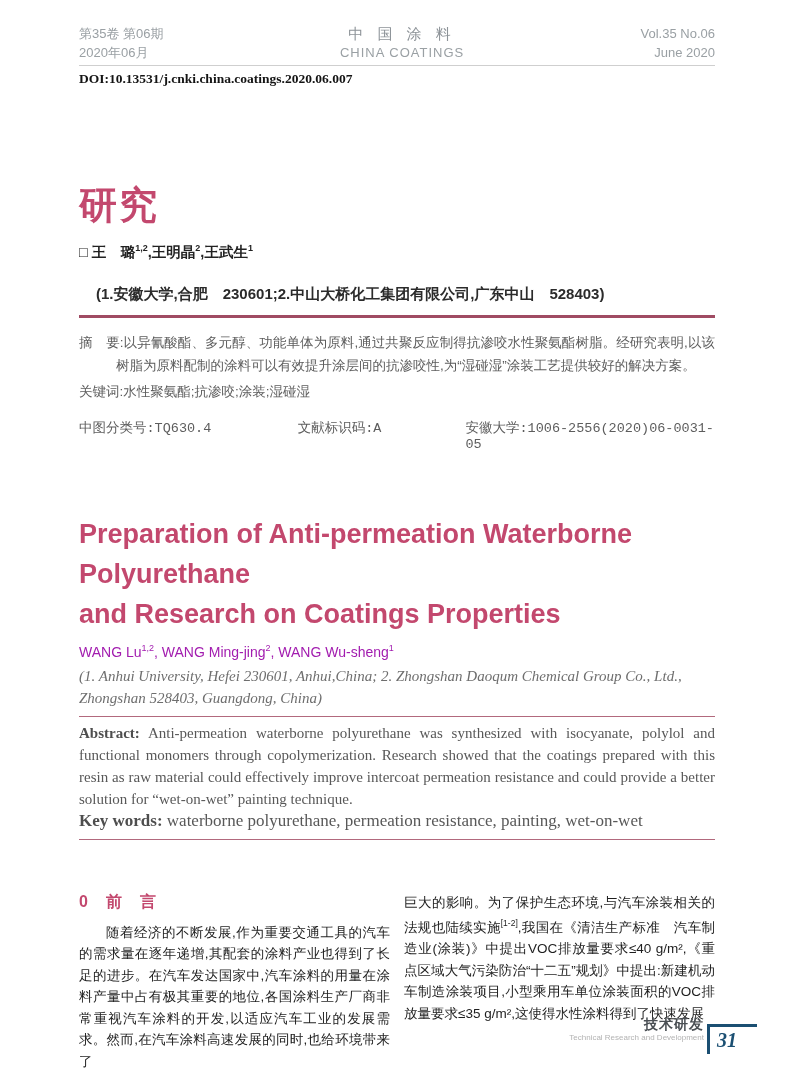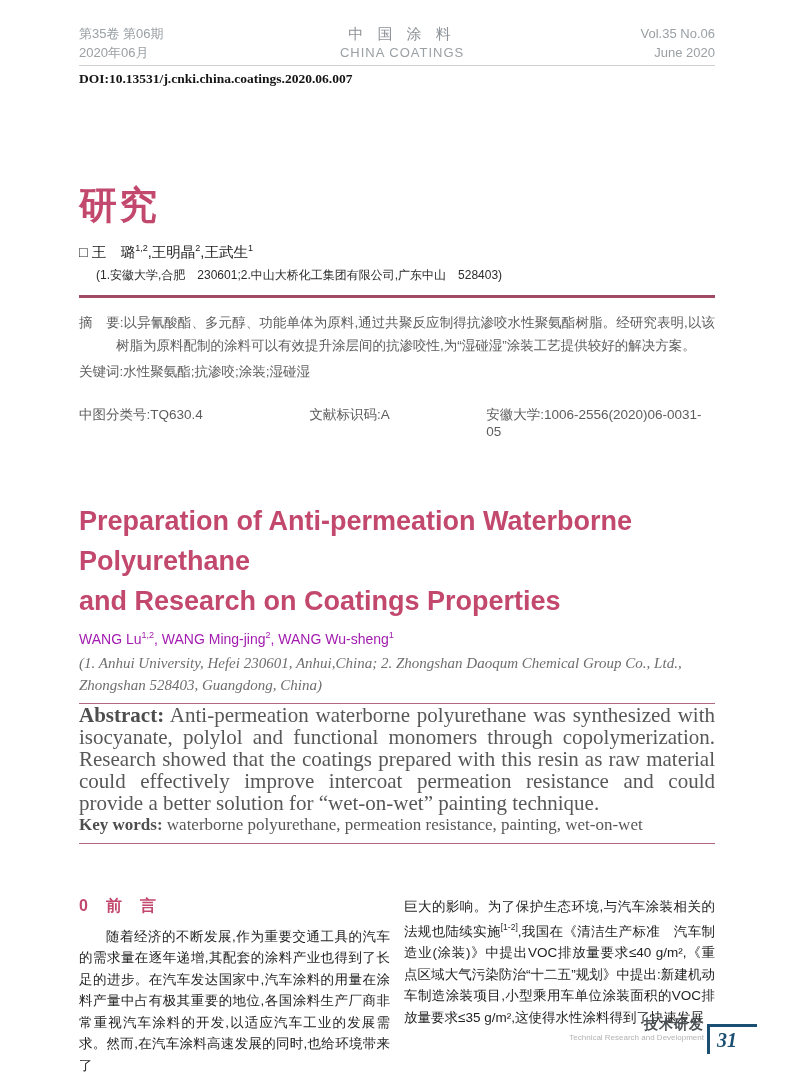--- a/index.html
+++ b/index.html
@@ -14,38 +14,38 @@
   .hdr-col { font-size:13px; color:#9aa0a4; line-height:19px; }
   .hdr-right { text-align:right; }
   .hdr-center { text-align:center; }
   .jname-cn { font-size:15px; color:#8d9398; letter-spacing:5px; line-height:19px; }
   .jname-en { font-size:13px; color:#9aa0a4; letter-spacing:1px; line-height:19px; }
   .hdr-rule { margin-top:3px; border-bottom:1px solid #cfcfcf; }
   .doi { margin-top:5px; font-family:"Liberation Serif", serif; font-weight:bold; font-size:13.5px; color:#141414; }
 
   
   .cn-title { margin-top:95px; color:#c3486e; font-size:38px; font-weight:800; line-height:47px; letter-spacing:2px; }
-  .cn-authors { margin-top:14px; font-size:14.5px; font-weight:normal; color:#222222; }
+  .cn-authors { margin-top:14px; font-size:14.5px; font-weight:bold; color:#222222; }
   .cn-authors sup, .en-authors sup { font-size:9px; }
-  .cn-affil { margin-top:5px; padding-left:17px; font-size:12px; font-weight:400; color:#2b2b2b; }
+  .cn-affil { margin-top:23px; padding-left:17px; font-size:15px; font-weight:700; color:#2b2b2b; }
   .rule-thick { margin-top:11px; height:3px; background:#a04b63; }
 
   
   .cn-abstract { margin-top:13px; font-size:13.5px; color:#5d5d5d; line-height:23px; padding-left:37px; text-indent:-37px; text-align:justify; }
   .cn-keywords { margin-top:3px; font-size:13.5px; color:#5d5d5d; line-height:23px; }
-  .cn-meta { margin-top:23px; display:flex; font-size:13.5px; color:#5d5d5d; }
+  .cn-meta { margin-top:16px; display:flex; font-size:13.5px; color:#5d5d5d;font-family:Liberation Mono, monospace; }
   .cn-meta .m1 { width:232px; }
   .cn-meta .m2 { width:178px; }
 
   
   .en-title { margin-top:62px; color:#c3486e; font-size:27px; font-weight:800; line-height:40px; }
   .en-authors { margin-top:9px; font-size:14px; color:#a21caf; }
   .en-affil { margin-top:5px; font-family:"Liberation Serif", serif; font-style:italic; font-size:15px; color:#6e6e6e; line-height:22px; }
   .rule-thin { margin-top:7px; height:1px; background:#b2697d; }
-  .en-abstract { font-family:"Liberation Serif", serif; font-size:21px; color:#585858; line-height:22px; text-align:justify; }
+  .en-abstract { margin-top:5px; font-family:"Liberation Serif", serif; font-size:15px; color:#585858; line-height:22px; text-align:justify; }
   .en-abstract .lbl, .en-kw .lbl { font-weight:bold; color:#4e4e4e; }
   .en-kw { font-family:Liberation Serif, serif; font-size:17px; color:#585858; line-height:22px; }
 
   
   .body-cols { margin-top:52px; display:flex; gap:14px; }
   .col { width:311px; }
   .sec-heading { margin:0 0 9px 0; font-size:16px; font-weight:bold; color:#c3486e; letter-spacing:1px; }
   .bodyp { margin:0; font-size:13.5px; line-height:21.5px; color:#1e1e1e; text-align:justify; }
   .indent { text-indent:2em; }
   .ref { font-size:8.5px; }

